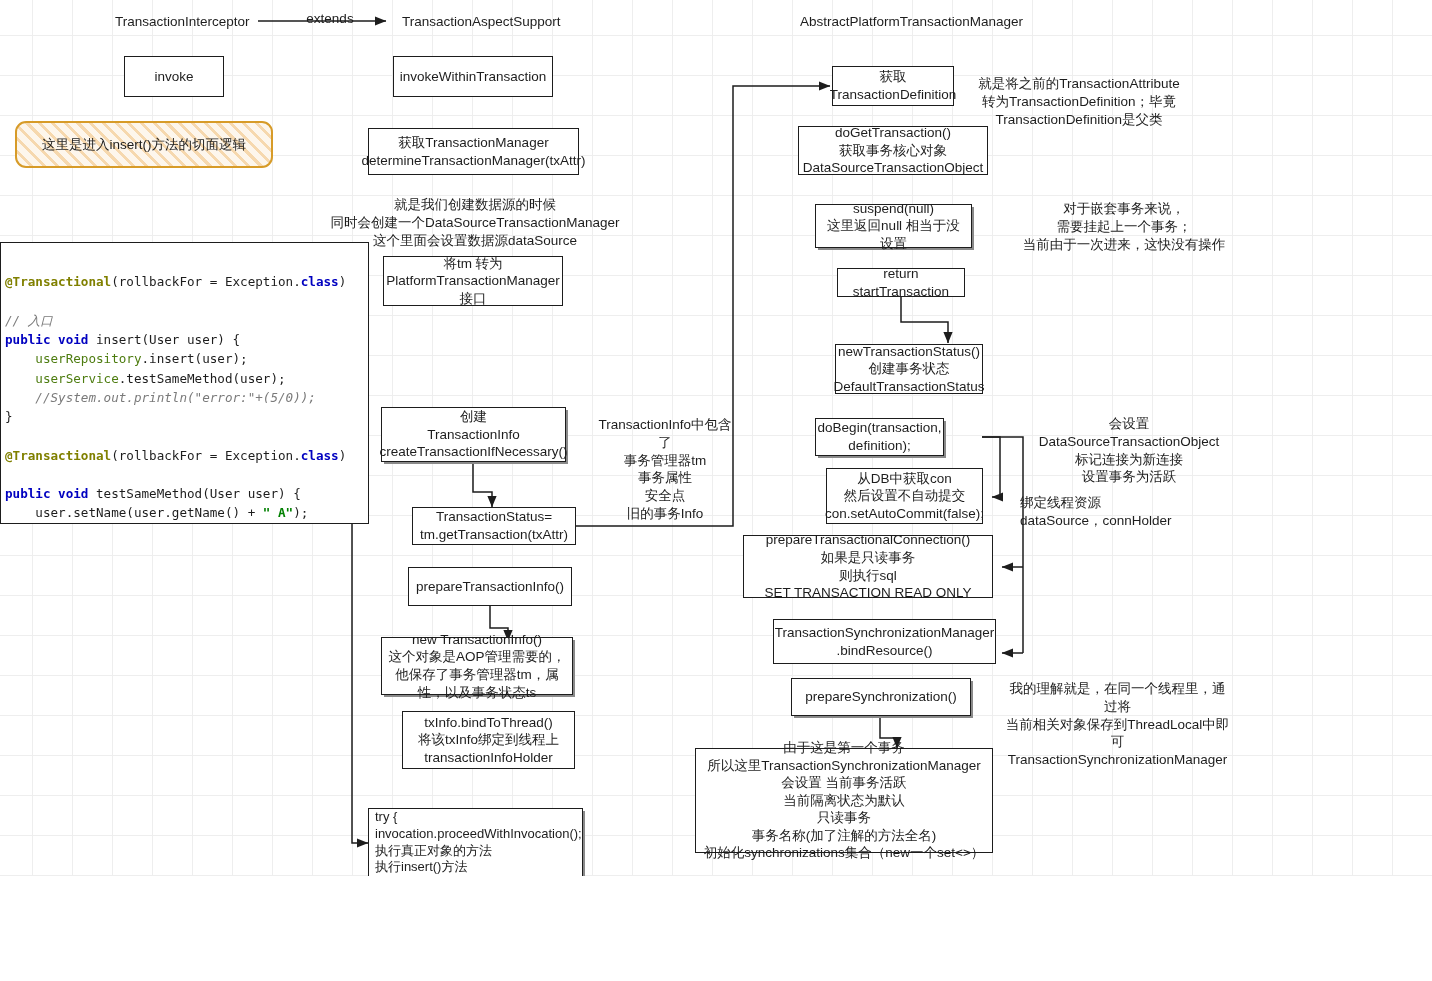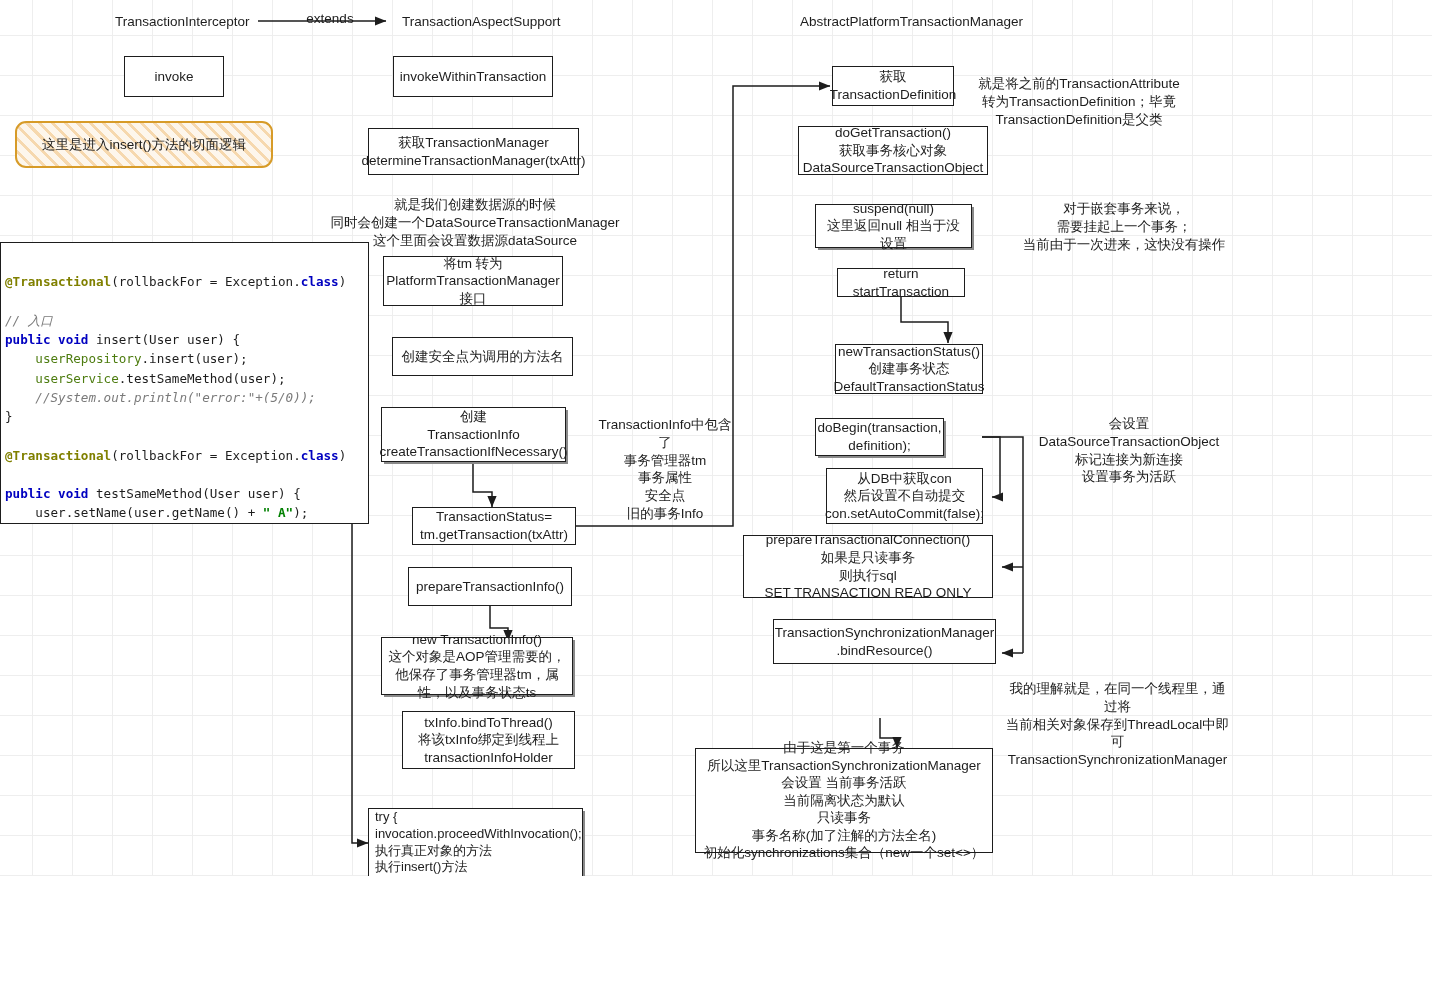--- a/index.html
+++ b/index.html
@@ -153,21 +153,20 @@
 determineTransactionManager(txAttr)</div>
 
   <div class="label" style="left:330px;top:196px;width:290px;">就是我们创建数据源的时候
 同时会创建一个DataSourceTransactionManager
 这个里面会设置数据源dataSource</div>
 
   <div class="node" style="left:383px;top:256px;width:180px;height:50px;">将tm 转为
 PlatformTransactionManager
 接口</div>
 
-  <div class="node" style="left:392px;top:337px;width:181px;height:39px;">创建安全点为调用的方法名</div>
 
   <div class="node shadow" style="left:381px;top:407px;width:185px;height:55px;">创建
 TransactionInfo
 createTransactionIfNecessary()</div>
 
   <div class="label left" style="left:595px;top:416px;width:140px;">TransactionInfo中包含了
 事务管理器tm
 事务属性
 安全点
 旧的事务Info</div>
@@ -224,29 +223,32 @@
 definition);</div>
 
   <div class="label left" style="left:1019px;top:415px;width:220px;">会设置DataSourceTransactionObject
 标记连接为新连接
 设置事务为活跃</div>
 
   <div class="node" style="left:826px;top:468px;width:157px;height:56px;">从DB中获取con
 然后设置不自动提交
 con.setAutoCommit(false);</div>
 
+  <div class="label" style="left:1020px;top:494px;width:170px;text-align:left;">绑定线程资源
+dataSource，connHolder</div>
 
   <div class="node" style="left:743px;top:535px;width:250px;height:63px;">prepareTransactionalConnection()
 如果是只读事务
 则执行sql
 SET TRANSACTION READ ONLY</div>
 
   <div class="node" style="left:773px;top:619px;width:223px;height:45px;">TransactionSynchronizationManager
 .bindResource()</div>
 
+  <div class="node shadow" style="left:791px;top:678px;width:180px;height:38px;">prepareSynchronization()</div>
 
   <div class="label" style="left:1005px;top:680px;width:225px;">我的理解就是，在同一个线程里，通过将
 当前相关对象保存到ThreadLocal中即可
 TransactionSynchronizationManager</div>
 
   <div class="node" style="left:695px;top:748px;width:298px;height:105px;">由于这是第一个事务
 所以这里TransactionSynchronizationManager
 会设置 当前事务活跃
 当前隔离状态为默认
 只读事务

